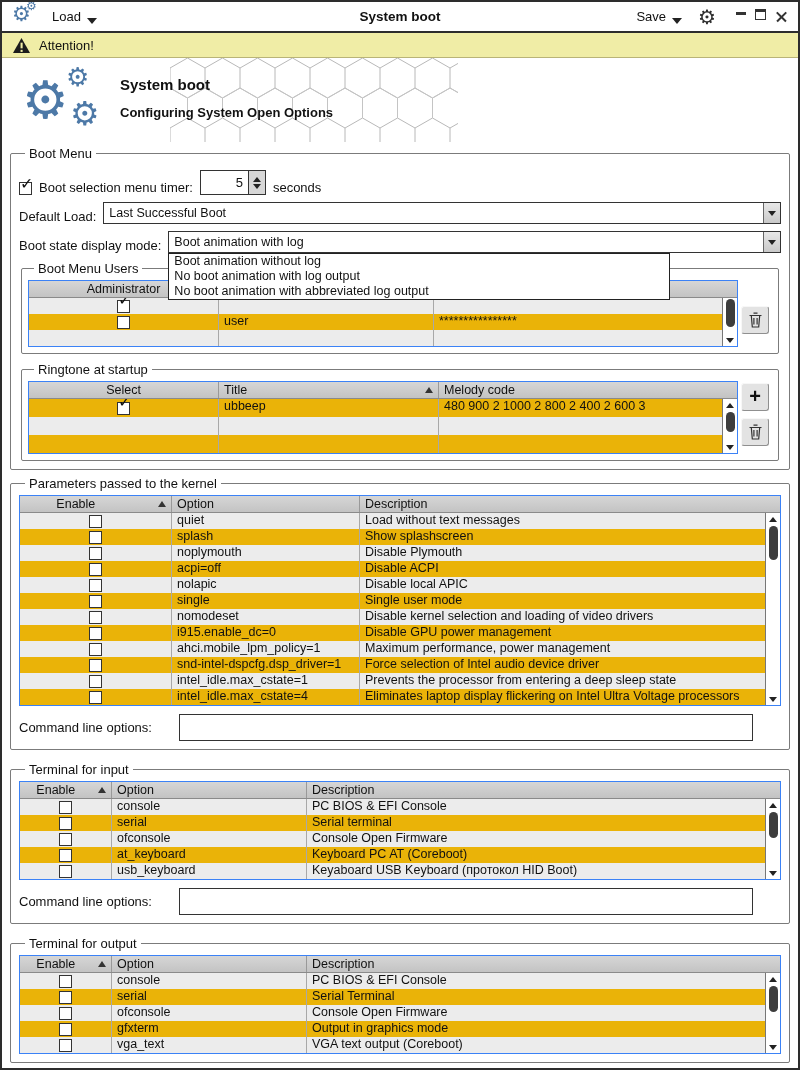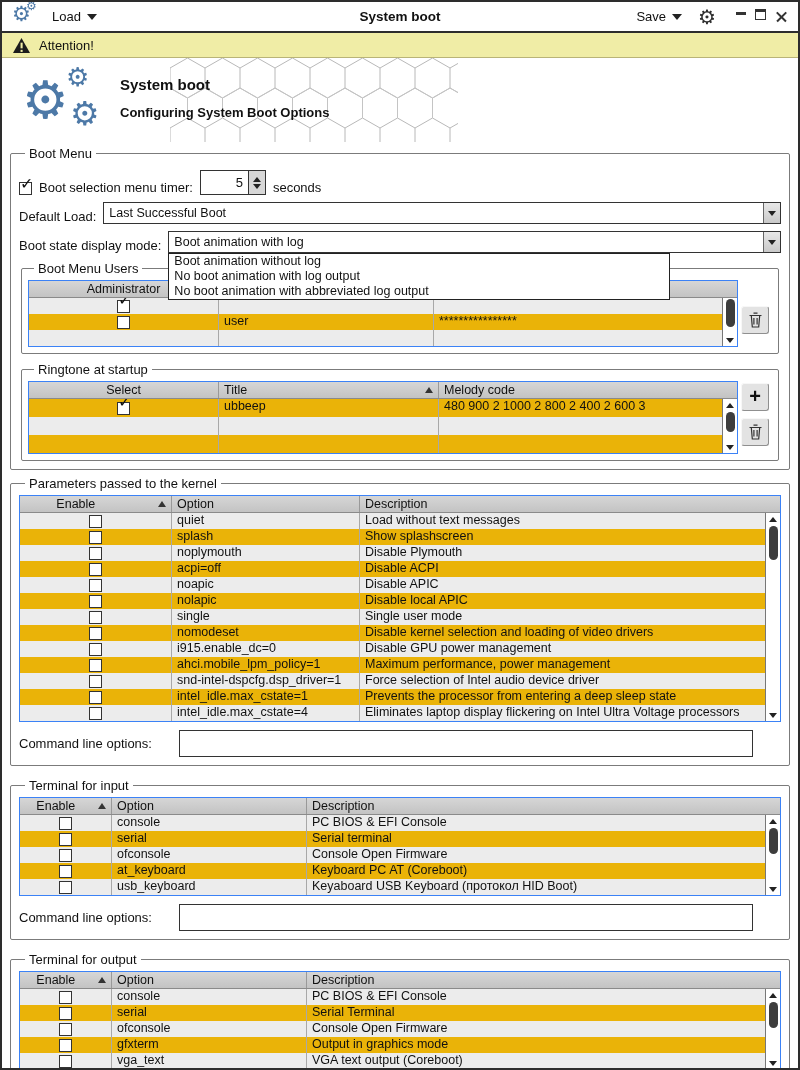--- a/index.html
+++ b/index.html
@@ -7,21 +7,21 @@
   body {
     width:800px; height:1070px; overflow:hidden;
     border:2px solid #2d2d2d; background:#fff;
     font-family:"Liberation Sans", sans-serif; font-size:13px; color:#111;
   }
   
   .titlebar { height:31px; border-bottom:2px solid #2d2d2d; display:flex; align-items:center; padding:0 10px; }
   .tb-left { display:flex; align-items:center; gap:10px; width:220px; }
   .tb-center { flex:1; text-align:center; font-weight:bold; font-size:13.5px; }
   .tb-right { display:flex; align-items:center; gap:16px; width:220px; justify-content:flex-end; }
-  .menu-item { display:flex; align-items:center; gap:6px; cursor:default; }
+  .menu-item { display:flex; align-items:flex-end; gap:6px; cursor:default; }
   .arr-down { width:0; height:0; border-left:5px solid transparent; border-right:5px solid transparent; border-top:6px solid #222; }
   .gears-duo { position:relative; width:30px; height:24px; color:#4d79a7; }
   .gears-duo .g1 { position:absolute; left:0; top:-3px; font-size:21px; }
   .gears-duo .g2 { position:absolute; left:14px; top:-6px; font-size:12px; }
   .gear-dark { font-size:20px; color:#2e2e2e; line-height:1; }
   .win-btns { display:flex; align-items:center; gap:9px; margin-left:4px; }
   .btn-min { width:10px; height:3px; background:#333; margin-top:-6px; }
   .btn-max { width:11px; height:11px; border:1.5px solid #333; border-top-width:3px; margin-top:-4px; }
   .btn-close { position:relative; width:13px; height:13px; }
   .btn-close::before, .btn-close::after { content:""; position:absolute; left:0; top:6px; width:13px; height:1.6px; background:#333; }
@@ -148,21 +148,21 @@
     </defs>
     <rect width="288" height="84" fill="url(#hex)"></rect>
   </svg>
   <span class="logo">
     <span class="g1">⚙</span>
       <span class="g2">⚙</span>
       <span class="g3">⚙</span>
   </span>
   <div class="header-text">
     <div class="ht1">System boot</div>
-    <div class="ht2">Configuring System Boot Options</div>
+    <div class="ht2">Configuring System Open Options</div>
   </div>
 </div>
 
 <fieldset class="mt4">
   <legend>Boot Menu</legend>
 
   <div class="form-row">
     <span class="checkbox checked"></span>
     <span>Boot selection menu timer:</span>
     <span class="spin">
@@ -359,27 +359,20 @@
             </div>
 
             <div class="crow kernel-grid">
               <div class="cell center">
                 <span class="checkbox"></span>
               </div>
               <div class="cell">acpi=off</div>
               <div class="cell">Disable ACPI</div>
             </div>
 
-            <div class="crow kernel-grid">
-              <div class="cell center">
-                <span class="checkbox"></span>
-              </div>
-              <div class="cell">noapic</div>
-              <div class="cell">Disable APIC</div>
-            </div>
 
             <div class="crow kernel-grid">
               <div class="cell center">
                 <span class="checkbox"></span>
               </div>
               <div class="cell">nolapic</div>
               <div class="cell">Disable local APIC</div>
             </div>
 
             <div class="crow kernel-grid">

